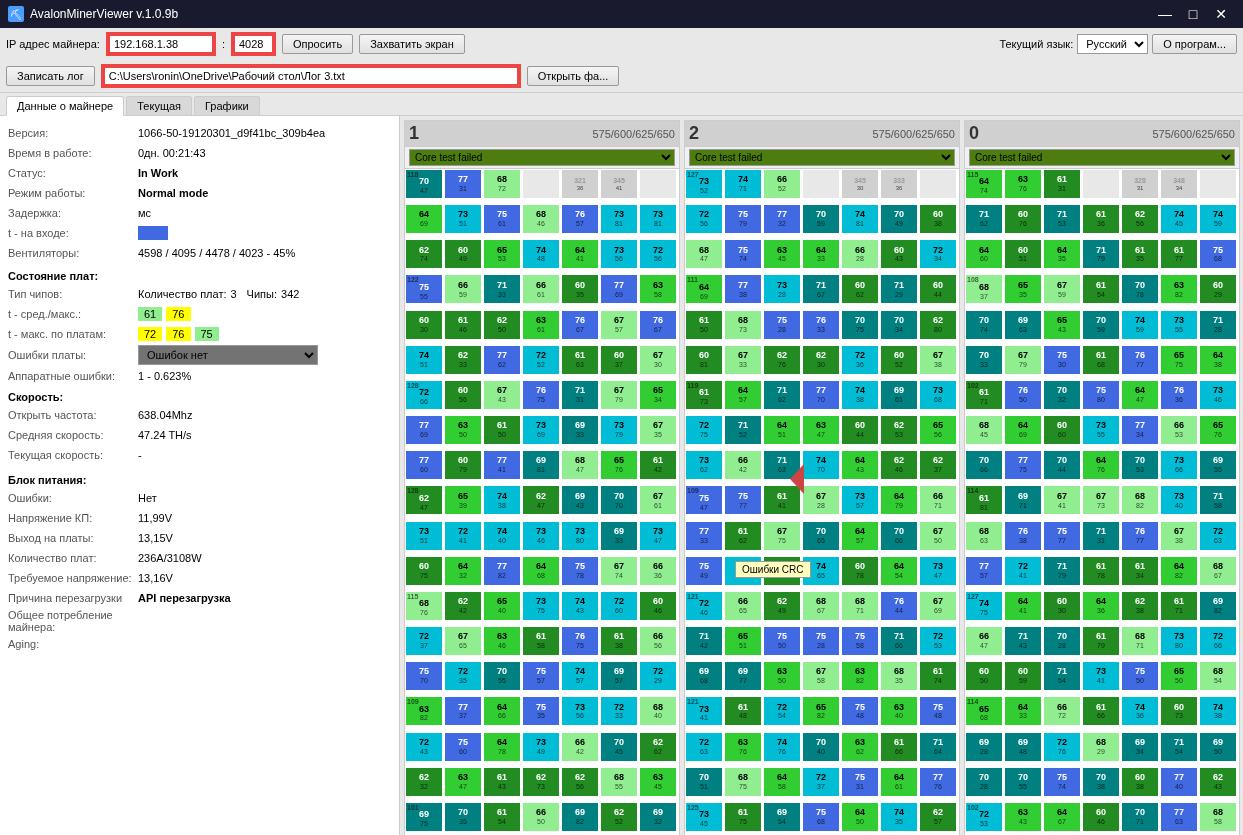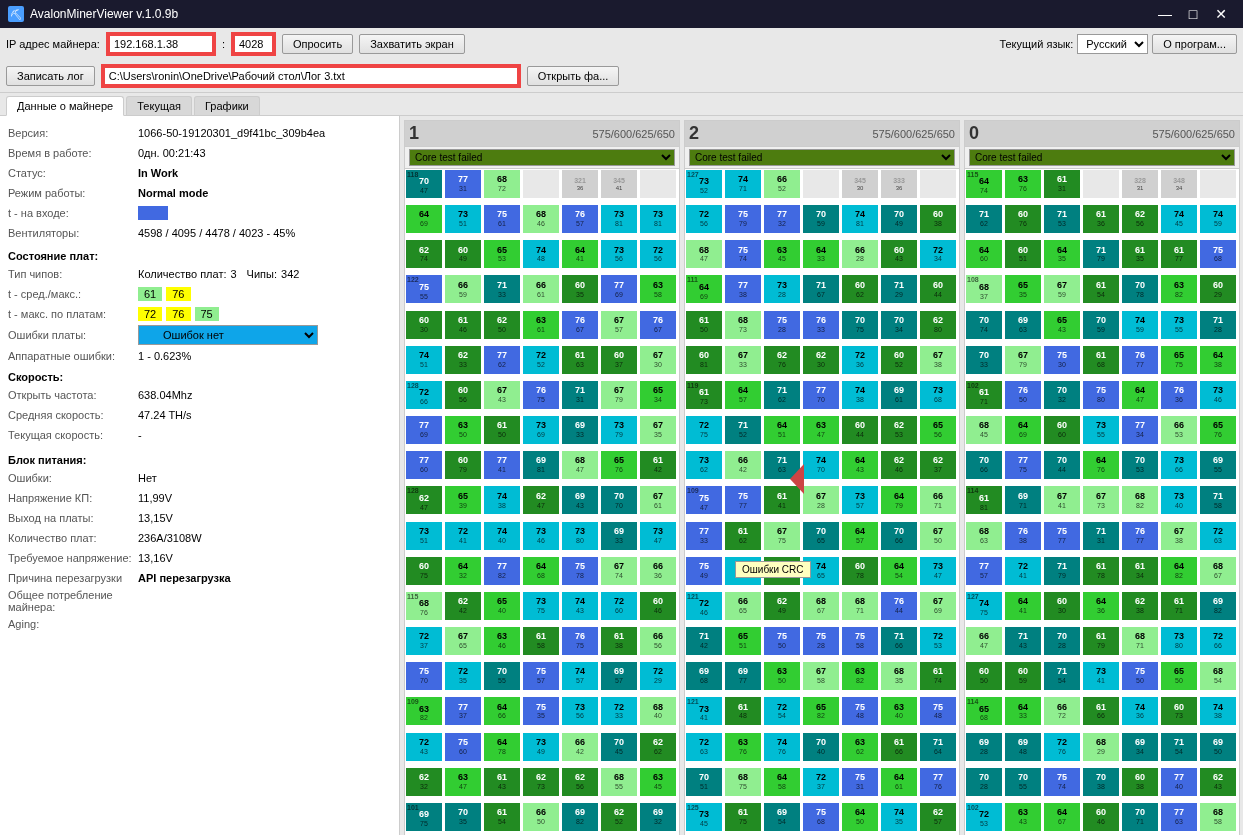--- a/index.html
+++ b/index.html
@@ -86,22 +86,22 @@
     .info-label { width: 130px; color: #555; font-size: 11px; flex-shrink: 0; }
     .info-value { font-size: 11px; font-weight: normal; }
     .info-value.bold { font-weight: bold; }
     .info-value.blue { background: #4169e1; padding: 1px 6px; }
     .section-title { font-weight: bold; font-size: 11px; margin: 6px 0 3px; }
     .temp-val { padding: 1px 6px; font-size: 11px; }
     .temp-green { background: #90ee90; }
     .temp-yellow { background: #ffff00; }
     .dropdown {
       border: 1px solid #999;
-      background: #0ea5e9;
-      padding: 2px 20px;
+      background: #737373;
+      padding: 2px 4px;
       font-size: 11px;
       width: 180px;
     }
 
     
     .right-panel {
       flex: 1;
       background: #e8e8e8;
       overflow-x: auto;
       overflow-y: hidden;
@@ -237,20 +237,24 @@
       </div>
       <div class="info-row">
         <span class="info-label">Статус:</span>
         <span class="info-value bold">In Work</span>
       </div>
       <div class="info-row">
         <span class="info-label">Режим работы:</span>
         <span class="info-value bold">Normal mode</span>
       </div>
       <div class="info-row">
+        <span class="info-label">Задержка:</span>
+        <span class="info-value">мс</span>
+      </div>
+      <div class="info-row">
         <span class="info-label">t - на входе:</span>
         <span class="info-value blue" style="display:inline-block;width:30px;height:14px;background:#4169e1;"></span>
       </div>
       <div class="info-row">
         <span class="info-label">Вентиляторы:</span>
         <span class="info-value">4598 / 4095 / 4478 / 4023 - 45%</span>
       </div>
     </div>
 
     <div class="section-title">Состояние плат:</div>

